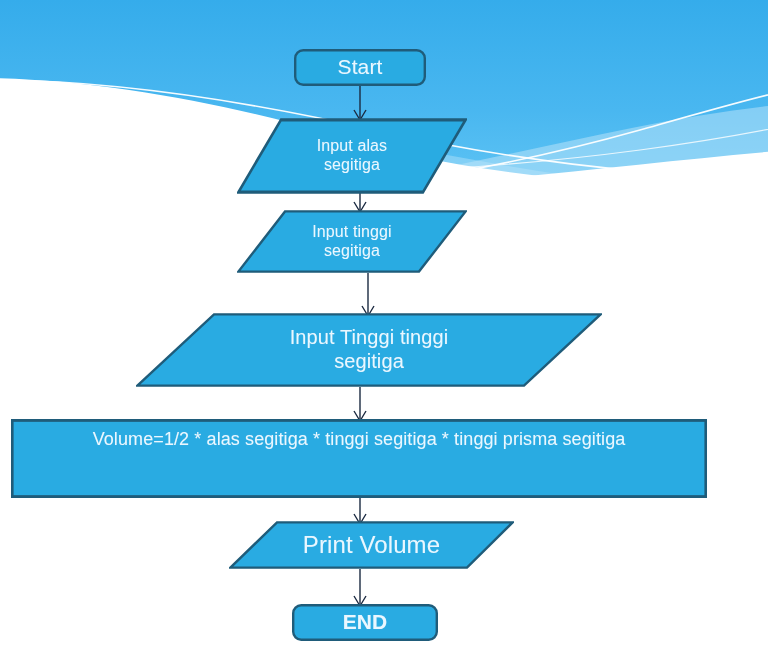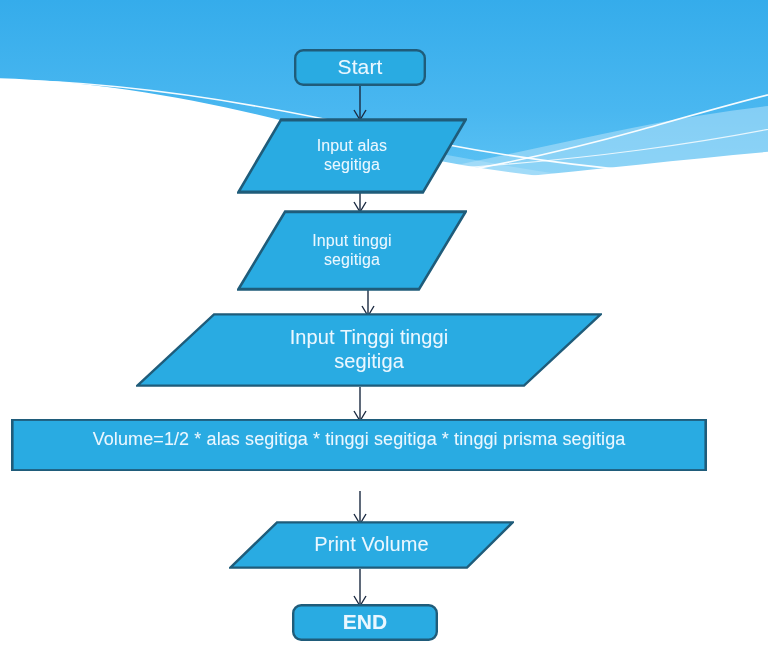--- a/index.html
+++ b/index.html
@@ -71,38 +71,38 @@
     line-height: 1.18;
     white-space: pre-line;
     letter-spacing: 0.1px;
     text-shadow: 0 0 1px rgba(255,255,255,0.25);
     pointer-events: none;
   }
 
   
   #node-start     { left: 294px; top: 49px;  width: 132px; height: 37px; }
   #node-input-alas{ left: 237px; top: 118px; width: 230px; height: 76px; }
-  #node-input-tinggi { left: 237px; top: 210px; width: 230px; height: 81px; }
+  #node-input-tinggi { left: 237px; top: 210px; width: 230px; height: 63px; }
   #node-input-prisma { left: 136px; top: 313px; width: 466px; height: 74px; }
-  #node-formula   { left: 11px;  top: 419px; width: 696px; height: 52px; }
+  #node-formula   { left: 11px;  top: 419px; width: 696px; height: 79px; }
   #node-print     { left: 229px; top: 521px; width: 285px; height: 48px; }
   #node-end       { left: 292px; top: 604px; width: 146px; height: 37px; }
 
   
   #node-start     .node-label { font-size: 21px; }
   #node-input-alas .node-label { font-size: 16px; }
   #node-input-tinggi .node-label { font-size: 16px; }
   #node-input-prisma .node-label { font-size: 20px; }
   #node-formula   .node-label {
     font-size: 18px;
     align-items: flex-start;
     padding-top: 10px;
     white-space: nowrap;
   }
-  #node-print     .node-label { font-size: 20px; }
+  #node-print     .node-label { font-size: 24px; }
   #node-end       .node-label { font-size: 21px; font-weight: bold; }
 </style>
 </head>
 <body>
 
 <div id="canvas">
 
   <svg id="bg-banner" viewBox="0 0 768 200" preserveAspectRatio="none" xmlns="http://www.w3.org/2000/svg">
     <defs>
       <linearGradient id="skyGrad" x1="0" y1="0" x2="0" y2="1">

